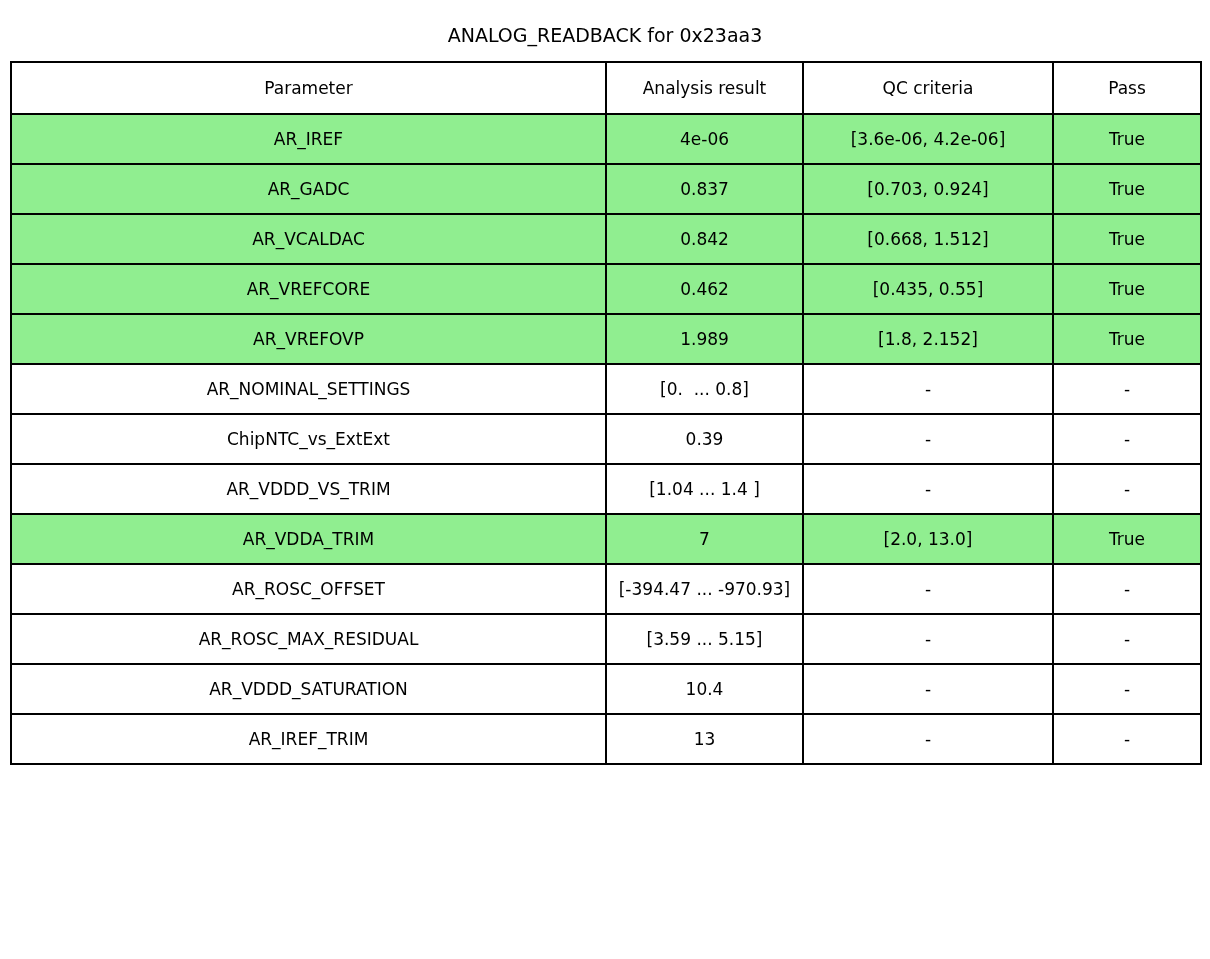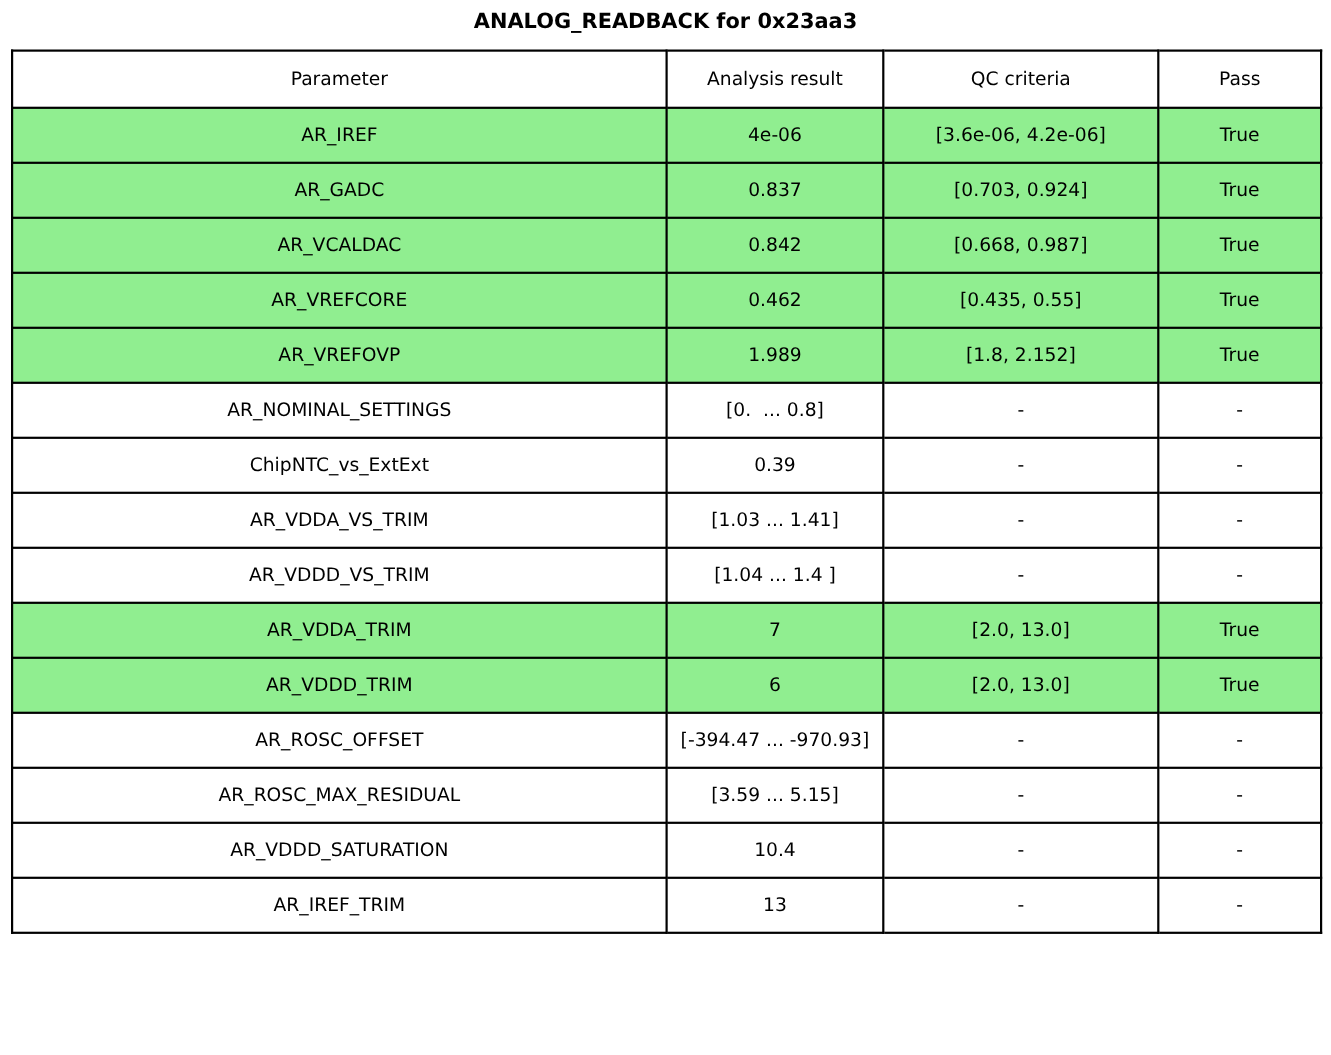--- a/index.html
+++ b/index.html
@@ -12,22 +12,22 @@
     width: 1210px;
     height: 959px;
     background: #ffffff;
     font-family: "DejaVu Sans", sans-serif;
     color: #000000;
     overflow: hidden;
   }
   .title {
     text-align: center;
     font-size: 19px;
-    font-weight: bold;
-    padding-top: 8px;
+    font-weight: normal;
+    padding-top: 24px;
     height: 29px;
     letter-spacing: 0px;
   }
   table.readback {
     border-collapse: collapse;
     table-layout: fixed;
     margin-left: 10px;
     margin-top: 8px;
     width: 1190px;
     border: 2px solid #3b82f6;
@@ -89,21 +89,21 @@
         </tr>
         <tr class="pass">
           <td><span class="cellval">AR_GADC</span></td>
           <td><span class="cellval">0.837</span></td>
           <td><span class="cellval">[0.703, 0.924]</span></td>
           <td><span class="cellval">True</span></td>
         </tr>
         <tr class="pass">
           <td><span class="cellval">AR_VCALDAC</span></td>
           <td><span class="cellval">0.842</span></td>
-          <td><span class="cellval">[0.668, 0.987]</span></td>
+          <td><span class="cellval">[0.668, 1.512]</span></td>
           <td><span class="cellval">True</span></td>
         </tr>
         <tr class="pass">
           <td><span class="cellval">AR_VREFCORE</span></td>
           <td><span class="cellval">0.462</span></td>
           <td><span class="cellval">[0.435, 0.55]</span></td>
           <td><span class="cellval">True</span></td>
         </tr>
         <tr class="pass">
           <td><span class="cellval">AR_VREFOVP</span></td>
@@ -117,40 +117,28 @@
           <td><span class="cellval">-</span></td>
           <td><span class="cellval">-</span></td>
         </tr>
         <tr>
           <td><span class="cellval">ChipNTC_vs_ExtExt</span></td>
           <td><span class="cellval">0.39</span></td>
           <td><span class="cellval">-</span></td>
           <td><span class="cellval">-</span></td>
         </tr>
         <tr>
-          <td><span class="cellval">AR_VDDA_VS_TRIM</span></td>
-          <td><span class="cellval">[1.03 ... 1.41]</span></td>
-          <td><span class="cellval">-</span></td>
-          <td><span class="cellval">-</span></td>
-        </tr>
-        <tr>
           <td><span class="cellval">AR_VDDD_VS_TRIM</span></td>
           <td><span class="cellval">[1.04 ... 1.4 ]</span></td>
           <td><span class="cellval">-</span></td>
           <td><span class="cellval">-</span></td>
         </tr>
         <tr class="pass">
           <td><span class="cellval">AR_VDDA_TRIM</span></td>
           <td><span class="cellval">7</span></td>
-          <td><span class="cellval">[2.0, 13.0]</span></td>
-          <td><span class="cellval">True</span></td>
-        </tr>
-        <tr class="pass">
-          <td><span class="cellval">AR_VDDD_TRIM</span></td>
-          <td><span class="cellval">6</span></td>
           <td><span class="cellval">[2.0, 13.0]</span></td>
           <td><span class="cellval">True</span></td>
         </tr>
         <tr>
           <td><span class="cellval">AR_ROSC_OFFSET</span></td>
           <td><span class="cellval">[-394.47 ... -970.93]</span></td>
           <td><span class="cellval">-</span></td>
           <td><span class="cellval">-</span></td>
         </tr>
         <tr>

